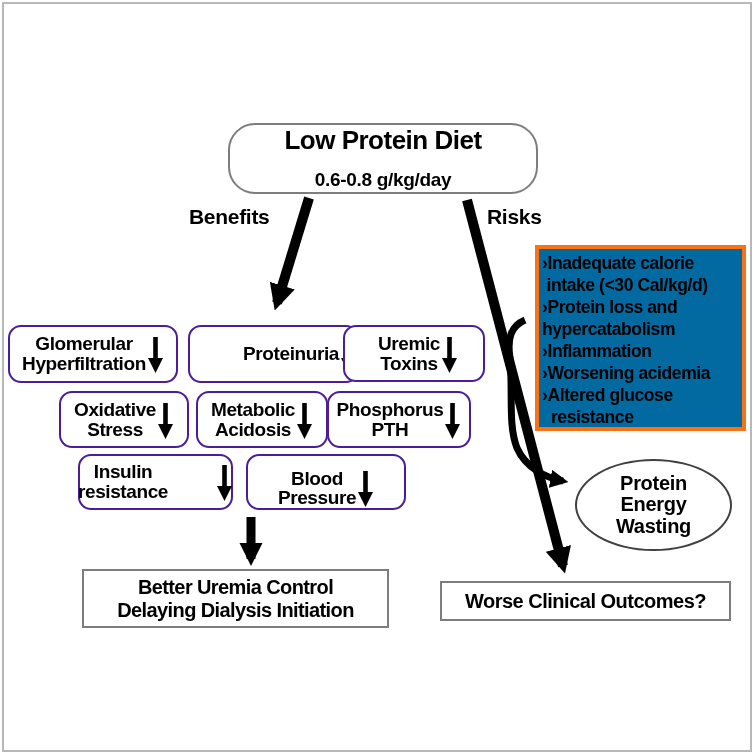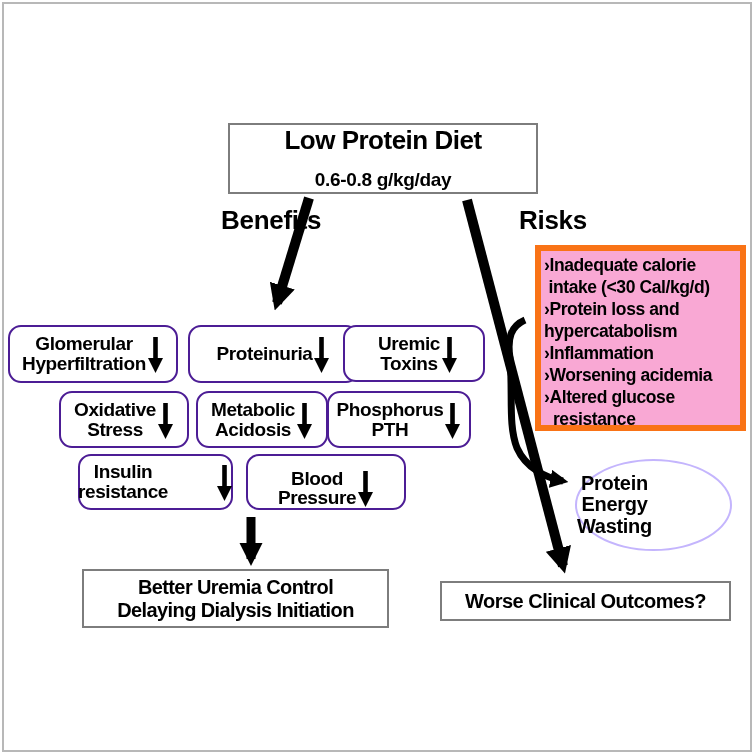--- a/index.html
+++ b/index.html
@@ -11,49 +11,49 @@
   .frame{position:absolute;inset:2px;border:2px solid #b8b8b8;pointer-events:none;}
   
   .node{
     position:absolute;display:flex;align-items:center;justify-content:center;
     background:#fff;border:2px solid #4c1d95;border-radius:13px;
     text-align:center;gap:1px;box-sizing:border-box;z-index:3;
   }
   .node .lbl{white-space:pre-line;line-height:1.04;letter-spacing:-0.4px;font-size:19px;}
   .sq{border-radius:0;border:2px solid #7d7d7d;}
   
-  #root-box{left:228px;top:123px;width:310px;height:71px;flex-direction:column;gap:16px;}
+  #root-box{left:228px;top:123px;width:310px;height:71px;flex-direction:column;gap:16px;border-radius:27px;}
   #root-box .t1{font-size:26px;letter-spacing:-0.5px;line-height:1.1;}
   #root-box .t2{font-size:19px;letter-spacing:-0.3px;line-height:1.1;}
   
-  .branch-label{position:absolute;font-size:26px;letter-spacing:-0.3px;z-index:4;margin-left:32px;}
+  .branch-label{position:absolute;font-size:21px;letter-spacing:-0.3px;z-index:4;}
   #benefits-label{left:189px;top:205px;}
   #risks-label{left:487px;top:205px;}
   
   #bx0{left:8px;top:325px;width:170px;height:58px;}
-  #bx1{left:188px;top:325px;width:171px;height:58px;}
+  #bx1{left:188px;top:325px;width:171px;height:58px;justify-content:flex-end;}
   #bx2{left:343px;top:325px;width:142px;height:57px;padding-left:8px;}
   #bx3{left:43px;top:391px;width:130px;height:57px;margin-left:16px;}
   #bx4{left:184px;top:391px;width:132px;height:57px;margin-left:12px;}
   #bx5{left:327px;top:391px;width:144px;height:57px;}
   #bx6{left:78px;top:454px;width:155px;height:56px;gap:48px;}
   #bx7{left:246px;top:454px;width:160px;height:56px;align-items:flex-end;}
   .dn{flex:0 0 auto;}
   
   #risks-box{
     position:absolute;left:535px;top:245px;width:211px;height:186px;
-    background:#f9a8d4;border:6px solid #f97316;box-sizing:border-box;
+    background:#0369a1;border:4px solid #f97316;box-sizing:border-box;
     padding:3px 2px 0 3px;z-index:3;
   }
   .rline{white-space:pre;font-size:17.5px;line-height:22px;letter-spacing:-0.4px;}
   
   #pew-ellipse{
     position:absolute;left:575px;top:459px;width:157px;height:92px;
-    border:2px solid #c4b5fd;border-radius:50%;background:#fff;
-    display:flex;align-items:center;text-align:center;
+    border:2px solid #404040;border-radius:50%;background:#fff;
+    display:flex;align-items:center;justify-content:center;text-align:center;
     box-sizing:border-box;z-index:3;
   }
   #pew-ellipse .lbl{white-space:pre-line;font-size:20px;line-height:1.08;letter-spacing:-0.3px;}
   
   #benefit-outcome{left:82px;top:569px;width:307px;height:59px;}
   #benefit-outcome .lbl{font-size:20px;line-height:1.15;letter-spacing:-0.6px;}
   #risk-outcome{left:440px;top:581px;width:291px;height:40px;}
   #risk-outcome .lbl{font-size:20px;letter-spacing:-0.5px;}
   
   #arrows{position:absolute;left:0;top:0;z-index:2;pointer-events:none;}

